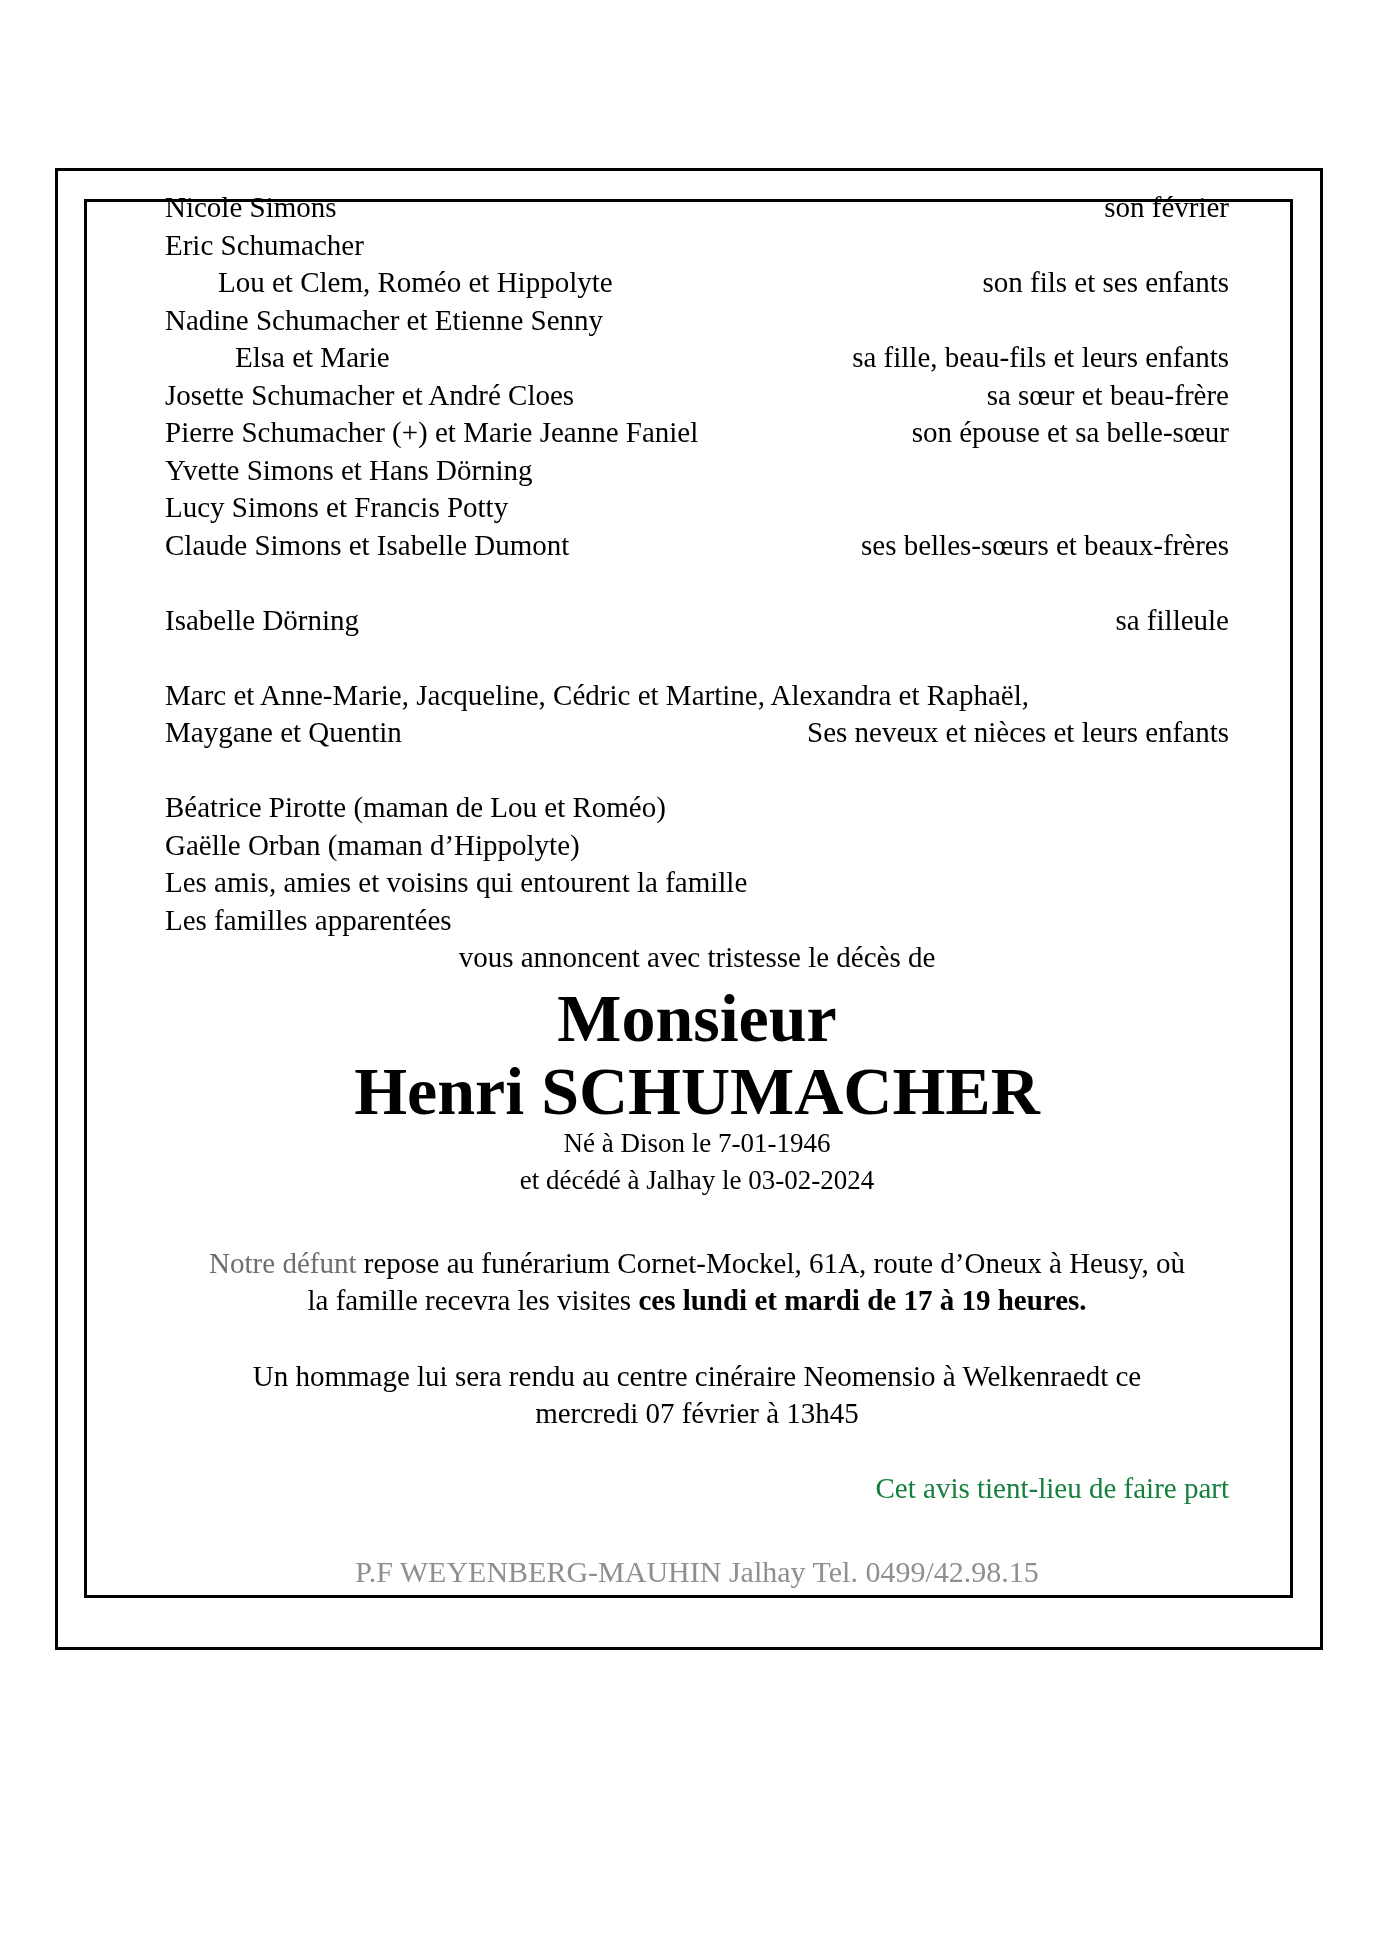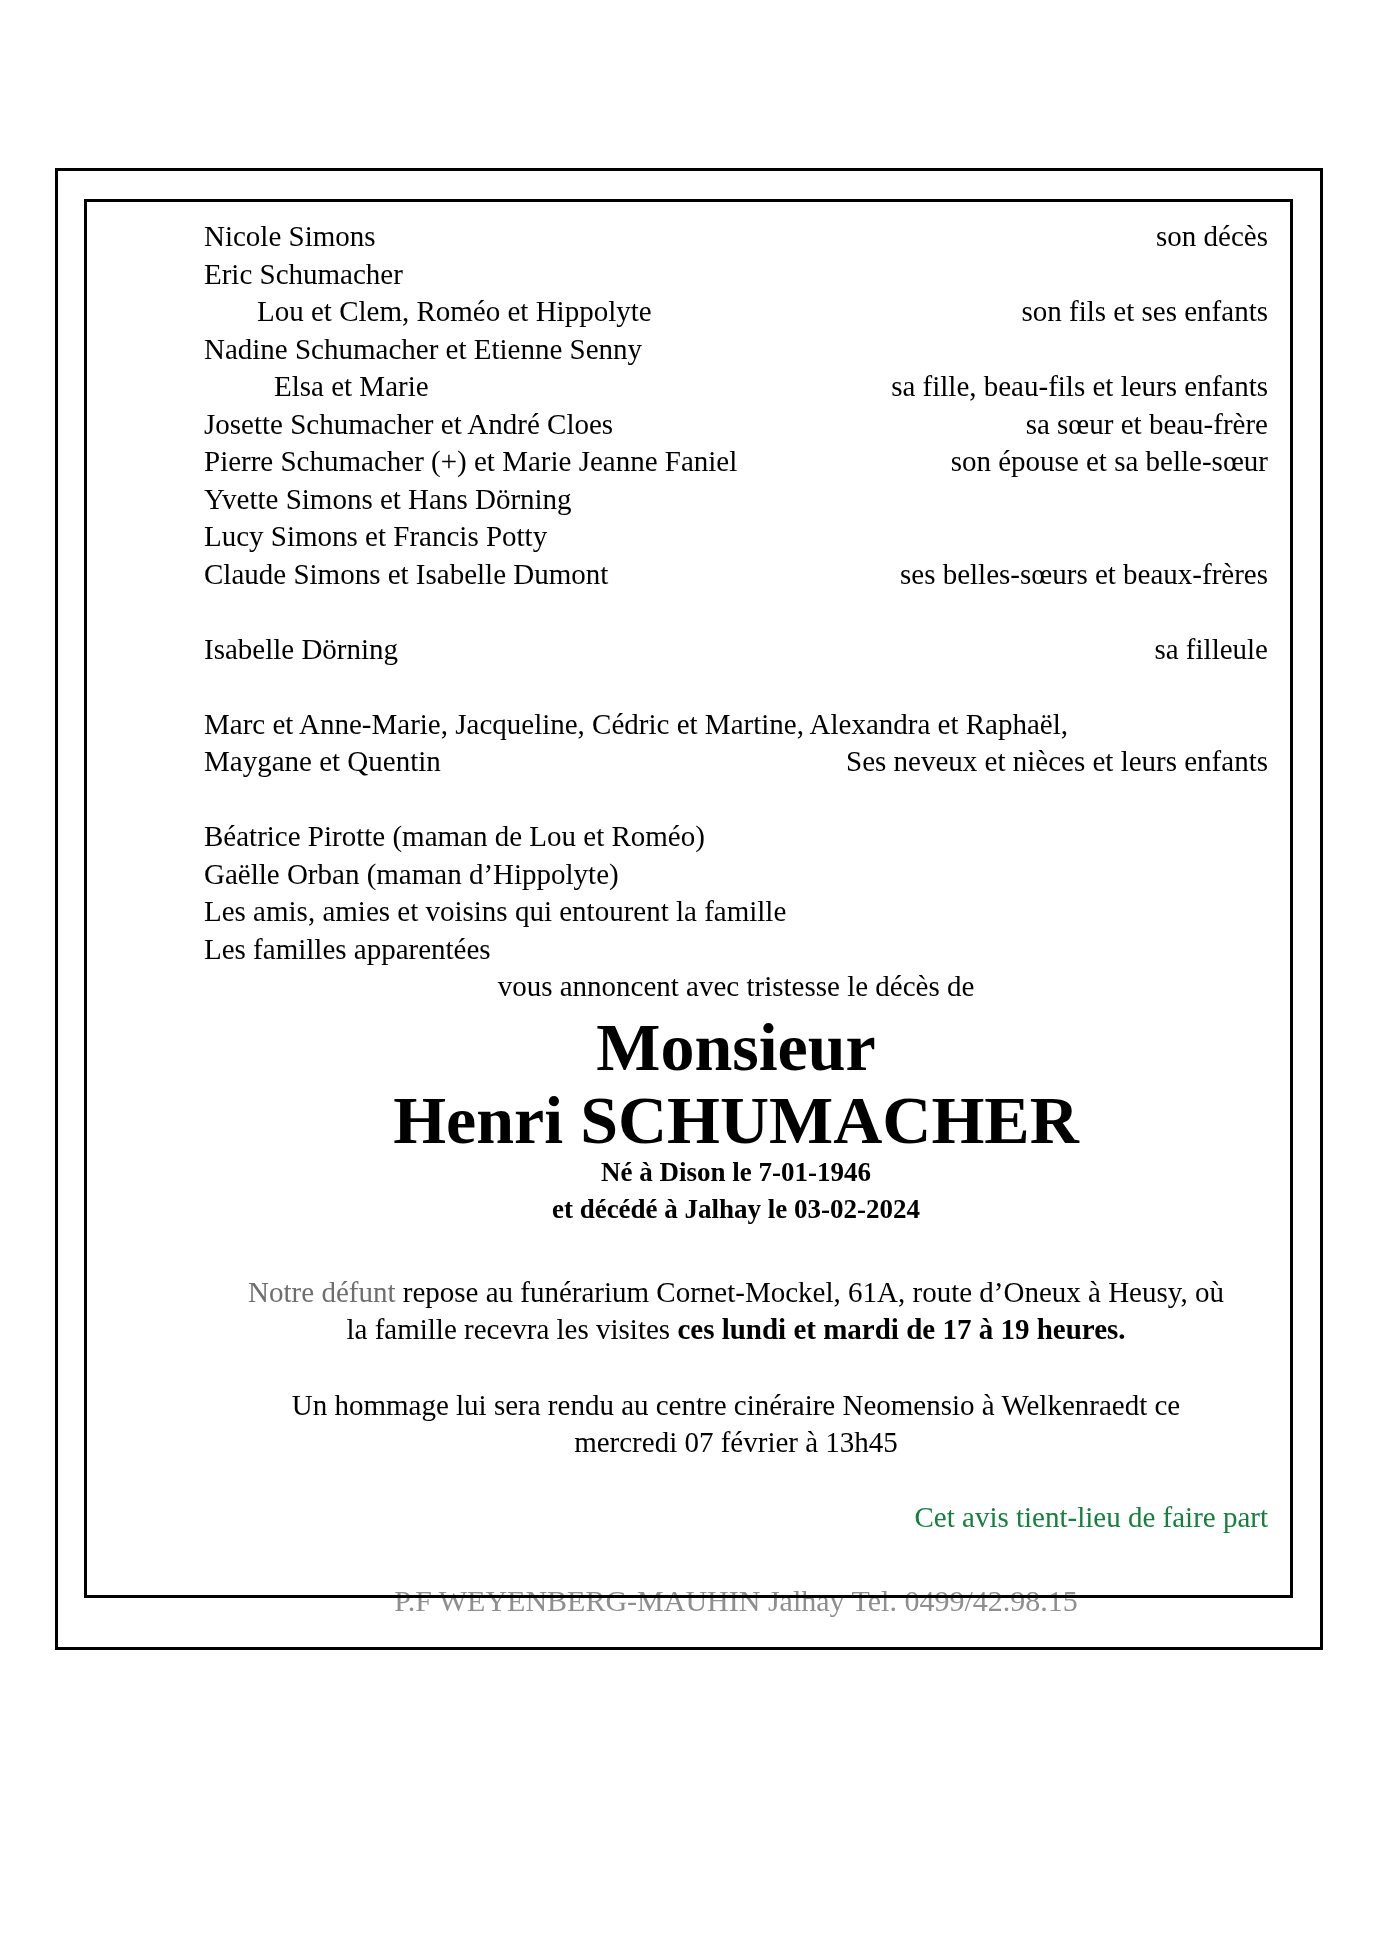--- a/index.html
+++ b/index.html
@@ -19,41 +19,40 @@
     z-index: 3; pointer-events: none;
   }
   .inner-frame {
     position: absolute; left: 84px; top: 199px;
     width: 1209px; height: 1399px;
     border: 3px solid #000000;
     box-sizing: border-box;
     z-index: 3; pointer-events: none;
   }
   .content {
-    position: absolute; left: 165px; top: 218px;
+    position: absolute; left: 165px; top: 189px;
     width: 1064px;
     font-size: 29px;
     z-index: 2;
-    margin-left: 39px;
   }
   .rows .row {
     display: flex; justify-content: space-between;
     height: 37.5px; line-height: 37.5px;
     white-space: pre;
   }
   .row.indent1 .left { padding-left: 53px; }
   .row.indent2 .left { padding-left: 70px; }
   .announce { height: 37.5px; line-height: 37.5px; text-align: center; }
   .title-block {
     margin-top: 5px; text-align: center;
     font-weight: bold; font-size: 68px; line-height: 73px;
   }
   .subtitle-block {
     margin-top: -3px; text-align: center;
-    font-weight: bold; font-size: 27px; line-height: 37.5px;
+    font-weight: normal; font-size: 27px; line-height: 37.5px;
   }
   .para { text-align: center; line-height: 37.5px; }
   .para1 { margin-top: 45px; }
   .para2 { margin-top: 38px; }
   .closing { margin-top: 37px; text-align: right; line-height: 37.5px; color: #15803d; }
   .footer {
     margin-top: 46px; text-align: center;
     line-height: 37.5px; font-size: 30px; color: #8f8f8f;
   }
   .gray-lead { color: #6e6e6e; }
@@ -62,21 +61,21 @@
 </head>
 <body>
 
 <div class="page">
   <div class="outer-frame"></div>
   <div class="inner-frame"></div>
 
   <div class="content">
 
     <div class="rows">
-        <div class="row"><span class="left">Nicole Simons</span><span class="right">son décès</span></div>
+        <div class="row"><span class="left">Nicole Simons</span><span class="right">son février</span></div>
         <div class="row"><span class="left">Eric Schumacher</span><span class="right"></span></div>
         <div class="row indent1"><span class="left">Lou et Clem, Roméo et Hippolyte</span><span class="right">son fils et ses enfants</span></div>
         <div class="row"><span class="left">Nadine Schumacher et Etienne Senny</span><span class="right"></span></div>
         <div class="row indent2"><span class="left">Elsa et Marie</span><span class="right">sa fille, beau-fils et leurs enfants</span></div>
         <div class="row"><span class="left">Josette Schumacher et André Cloes</span><span class="right">sa sœur et beau-frère</span></div>
         <div class="row"><span class="left">Pierre Schumacher (+) et Marie Jeanne Faniel</span><span class="right">son épouse et sa belle-sœur</span></div>
         <div class="row"><span class="left">Yvette Simons et Hans Dörning</span><span class="right"></span></div>
         <div class="row"><span class="left">Lucy Simons et Francis Potty</span><span class="right"></span></div>
         <div class="row"><span class="left">Claude Simons et Isabelle Dumont</span><span class="right">ses belles-sœurs et beaux-frères</span></div>
         <div class="row"><span class="left"></span><span class="right"></span></div>

